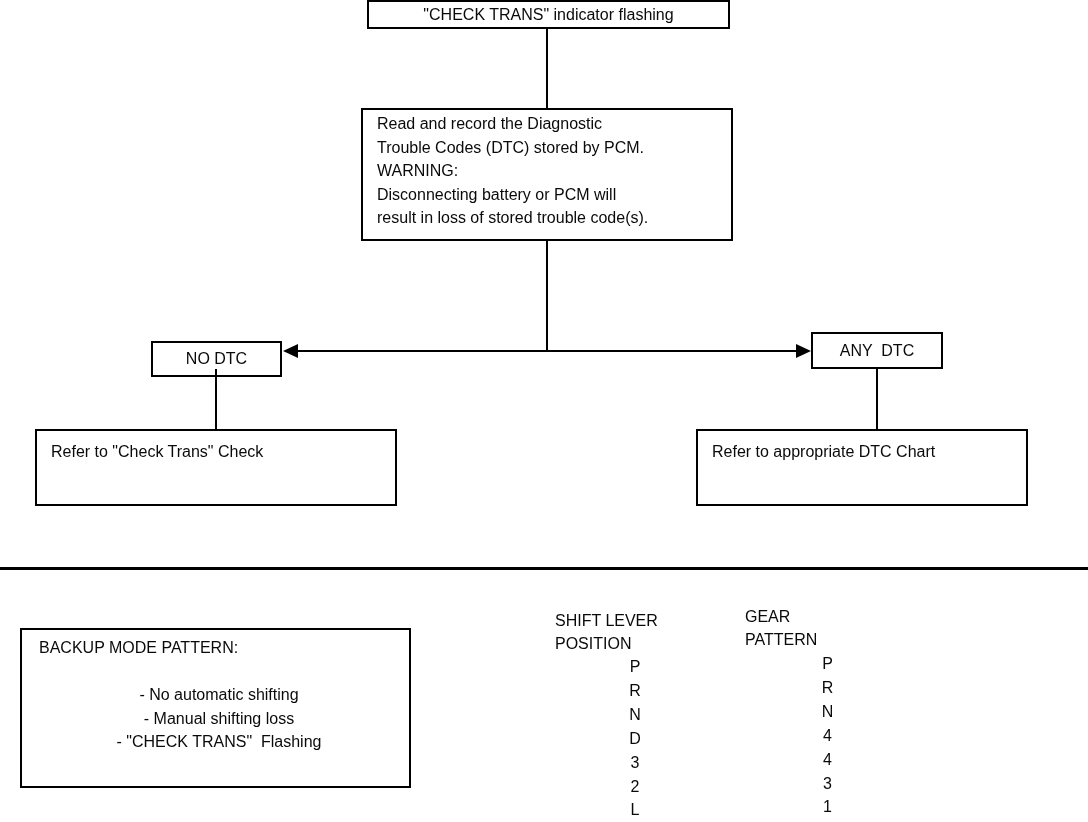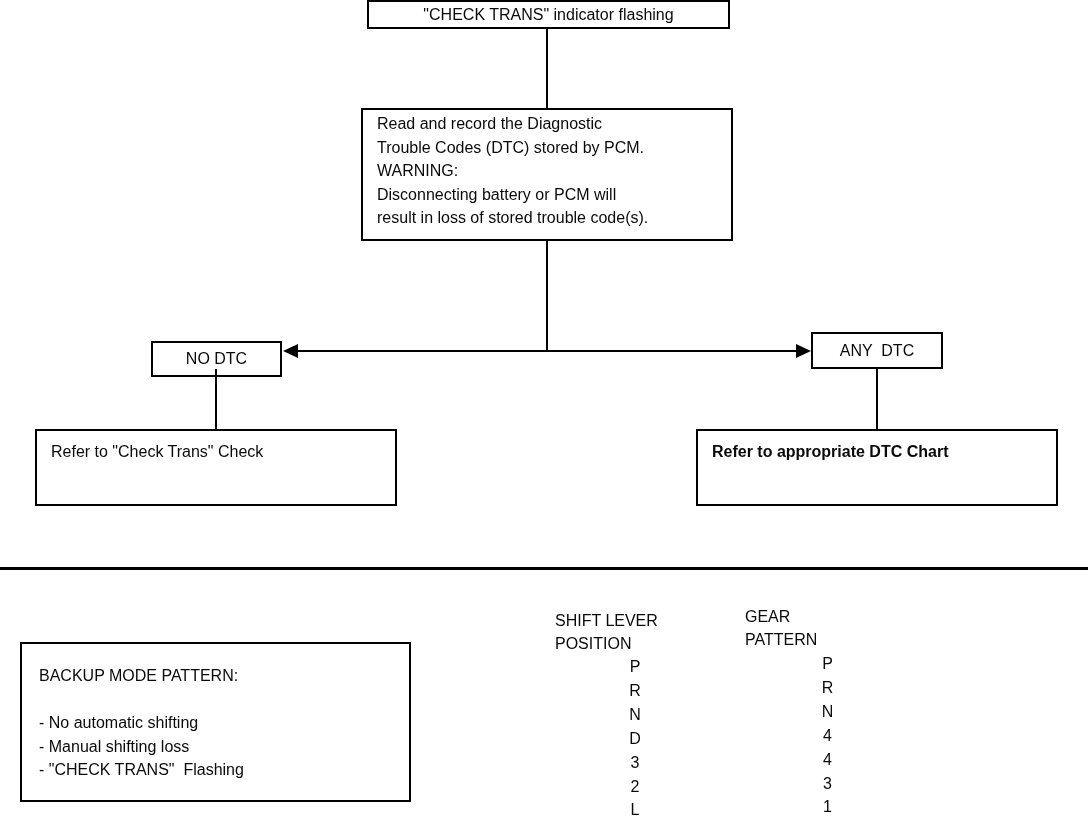--- a/index.html
+++ b/index.html
@@ -47,36 +47,35 @@
   .any-dtc-box {
     left: 811px; top: 332px; width: 132px; height: 37px;
     white-space: pre;
   }
   .result-left-box {
     left: 35px; top: 429px; width: 362px; height: 77px;
     padding: 12px 8px 0 14px;
     white-space: pre;
   }
   .result-right-box {
-    left: 696px; top: 429px; width: 362px; height: 77px;
+    left: 696px; top: 429px; width: 332px; height: 77px;
     padding: 12px 8px 0 14px;
     white-space: pre;
-    font-weight: bold;
   }
   .backup-box {
     left: 20px; top: 628px; width: 391px; height: 160px;
-    padding: 23px 10px 0 17px;
-    margin-top: 14px;
+    padding: 9px 10px 0 17px;
   }
   .backup-items {
     margin-top: 26px;
     line-height: 23.5px;
   }
   .backup-items div {
     white-space: pre;
+    text-align: center;
   }
   .vline {
     position: absolute;
     width: 2px;
     background: #000000;
   }
   .hline {
     position: absolute;
     height: 2px;
     background: #000000;

